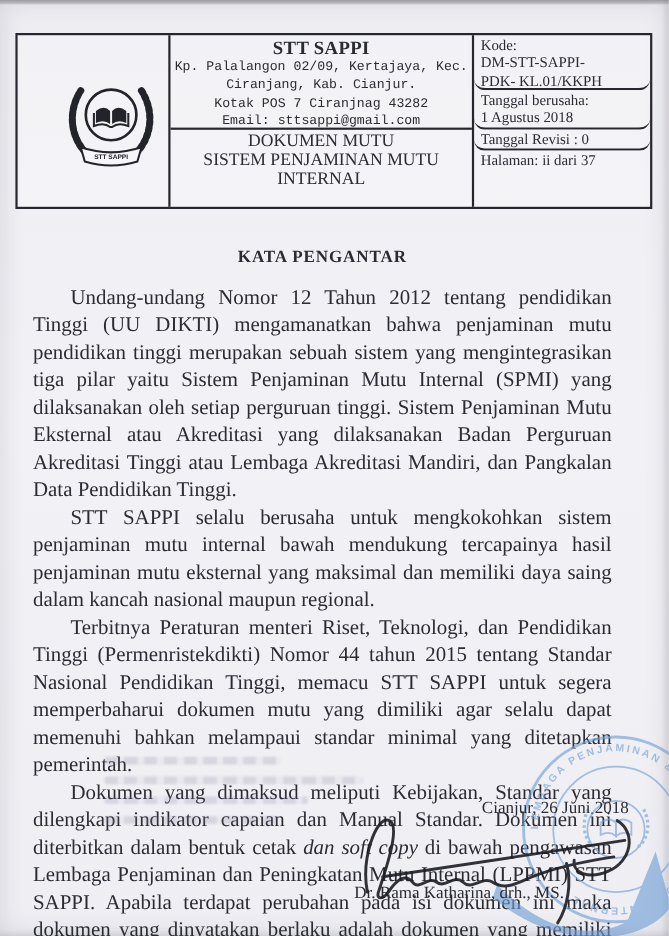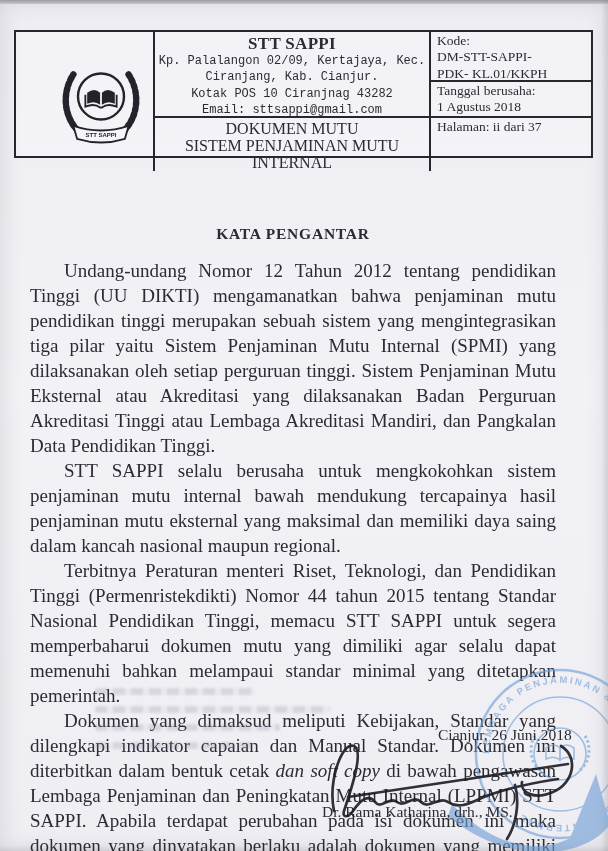--- a/index.html
+++ b/index.html
@@ -17,33 +17,33 @@
   }
   .scan-edge-top { position:absolute; top:0; left:0; right:0; height:4px;
     background:linear-gradient(180deg,#9b9aa0,#c8c7cd); }
   .scan-edge-right { position:absolute; top:0; bottom:0; right:0; width:7px;
     background:linear-gradient(90deg,rgba(90,90,104,0),rgba(90,90,104,.14)); }
   .scan-edge-bottom { position:absolute; left:0; right:0; bottom:0; height:6px;
     background:linear-gradient(0deg,rgba(90,90,104,.12),rgba(90,90,104,0)); }
 
   
   .htable {
-    position:absolute; left:14px; top:30px; width:579px; height:128px;
+    position:absolute; left:14px; top:30px; width:579px; height:160px;
     display:grid; grid-template-columns:105px 1fr 160px;
     border:2px solid #26262e; background:rgba(255,255,255,.25);padding-left:32px;
   }
   .logo-cell { display:flex; align-items:center; justify-content:center; }
   .mid-cell { border-left:2px solid #26262e; border-right:2px solid #26262e;
     display:flex; flex-direction:column; text-align:center; }
   .mid-top { height:86px; border-bottom:2px solid #26262e; padding-top:2px; }
   .inst { font-weight:bold; font-size:17px; line-height:19px; letter-spacing:.3px; }
   .addr { font-size:12px; line-height:16.4px;font-family:Liberation Mono, monospace; }
   .mid-bottom { flex:1; font-weight:normal; font-size:16px; line-height:17px; padding-top:2px; }
   .right-cell { display:flex; flex-direction:column; font-size:13.5px; }
-  .r-row { padding:1px 0 0 6px; line-height:16.4px; }
+  .r-row { padding:1px 0 0 6px; line-height:16.4px;border-radius:10px; }
   .r1 { height:50px; border-bottom:2px solid #26262e; }
   .r2 { height:36px; border-bottom:2px solid #26262e; }
   .r3 { height:19px; border-bottom:2px solid #26262e; line-height:16px; }
   .r4 { flex:1; line-height:16px; }
 
   
   .content { position:absolute; left:30px; top:192px; width:526px; }
   .doc-title { text-align:center; font-weight:bold; font-size:15.5px;
     letter-spacing:.8px; margin-bottom:15px;margin-top:33px; }
   .content p { font-size:19px; line-height:25px; text-align:justify;
@@ -87,39 +87,40 @@
         <path d="M20,78 Q50,88 80,78 L76,92 Q50,100 24,92 Z" fill="#f6f5f9" stroke="#23232b" stroke-width="2"></path>
         <text x="50" y="90" text-anchor="middle" font-size="6.5" font-weight="bold" font-family="Liberation Sans, sans-serif" fill="#23232b">STT SAPPI</text>
       </svg>
     </div>
 
     <div class="mid-cell">
       <div class="mid-top">
         <div class="inst">STT SAPPI</div>
         <div class="addr">Kp. Palalangon 02/09, Kertajaya, Kec.</div>
         <div class="addr">Ciranjang, Kab. Cianjur.</div>
-        <div class="addr">Kotak POS 10 Ciranjnag 43282</div>
+        <div class="addr">Kotak POS 7 Ciranjnag 43282</div>
         <div class="addr">Email: sttsappi@gmail.com</div>
       </div>
       <div class="mid-bottom">
         <div>DOKUMEN MUTU</div>
         <div>SISTEM PENJAMINAN MUTU INTERNAL</div>
       </div>
     </div>
 
     <div class="right-cell">
       <div class="r-row r1">
         <div>Kode:</div>
         <div>DM-STT-SAPPI-</div>
         <div>PDK- KL.01/KKPH</div>
       </div>
       <div class="r-row r2">
         <div>Tanggal berusaha:</div>
         <div>1 Agustus 2018</div>
       </div>
+      <div class="r-row r3">Tanggal Revisi : 0</div>
       <div class="r-row r4">Halaman: ii dari 37</div>
     </div>
   </div>
 
   <div class="content">
     <div class="doc-title">KATA PENGANTAR</div>
     <p>Undang-undang Nomor 12 Tahun 2012 tentang pendidikan Tinggi (UU DIKTI) mengamanatkan bahwa penjaminan mutu pendidikan tinggi merupakan sebuah sistem yang mengintegrasikan tiga pilar yaitu Sistem Penjaminan Mutu Internal (SPMI) yang dilaksanakan oleh setiap perguruan tinggi. Sistem Penjaminan Mutu Eksternal atau Akreditasi yang dilaksanakan Badan Perguruan Akreditasi Tinggi atau Lembaga Akreditasi Mandiri, dan Pangkalan Data Pendidikan Tinggi.</p>
     <p>STT SAPPI selalu berusaha untuk mengkokohkan sistem penjaminan mutu internal bawah mendukung tercapainya hasil penjaminan mutu eksternal yang maksimal dan memiliki daya saing dalam kancah nasional maupun regional.</p>
     <p>Terbitnya Peraturan menteri Riset, Teknologi, dan Pendidikan Tinggi (Permenristekdikti) Nomor 44 tahun 2015 tentang Standar Nasional Pendidikan  Tinggi, memacu STT SAPPI untuk segera memperbaharui dokumen mutu yang dimiliki agar selalu dapat memenuhi bahkan melampaui standar minimal yang ditetapkan pemerintah.</p>
     <p><span>Dokumen yang dimaksud meliputi Kebijakan, Standar yang dilengkapi indikator capaian dan Manual Standar. Dokumen ini diterbitkan dalam bentuk cetak </span><i>dan soft copy</i><span> di bawah pengawasan Lembaga Penjaminan dan Peningkatan Mutu Internal (LPPMI) STT SAPPI. Apabila terdapat perubahan pada isi dokumen ini maka dokumen yang dinyatakan berlaku adalah dokumen yang memiliki tanggal pengesahan terbaru.</span></p>

